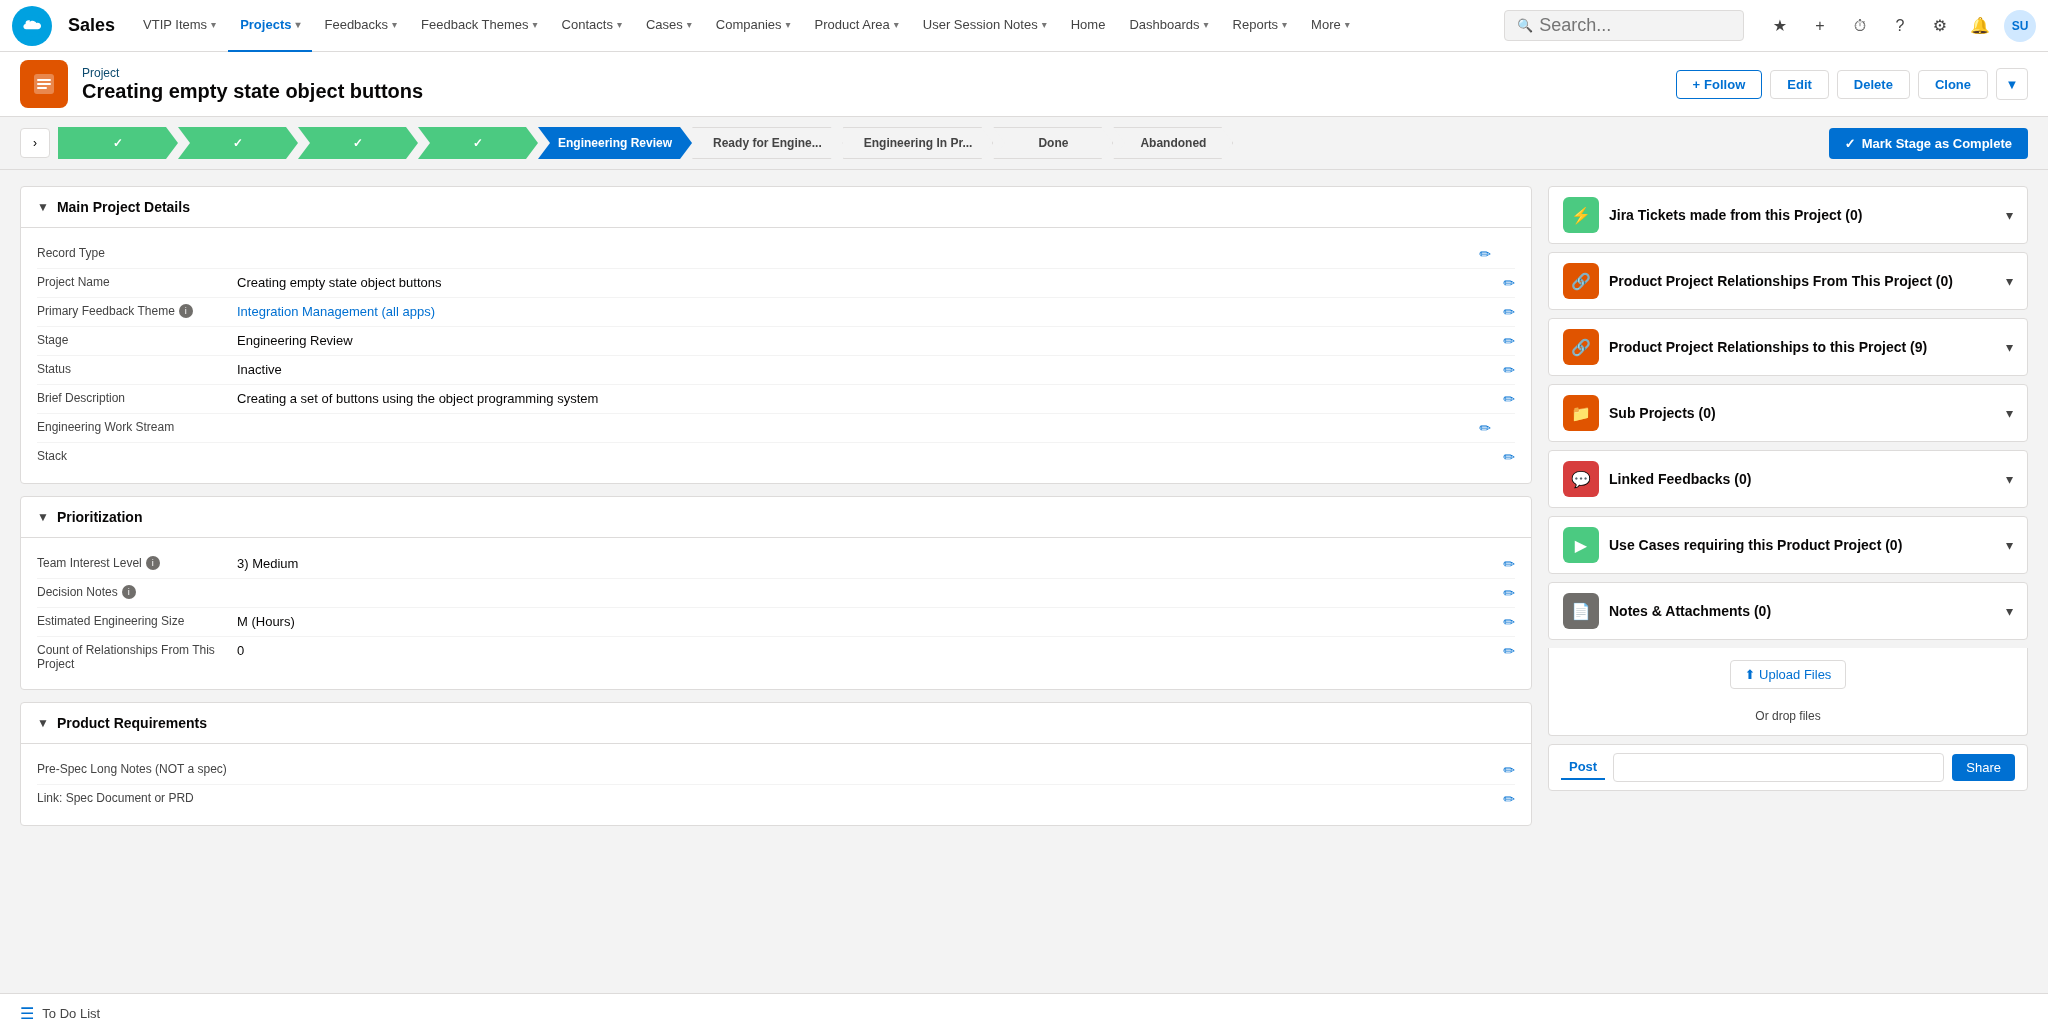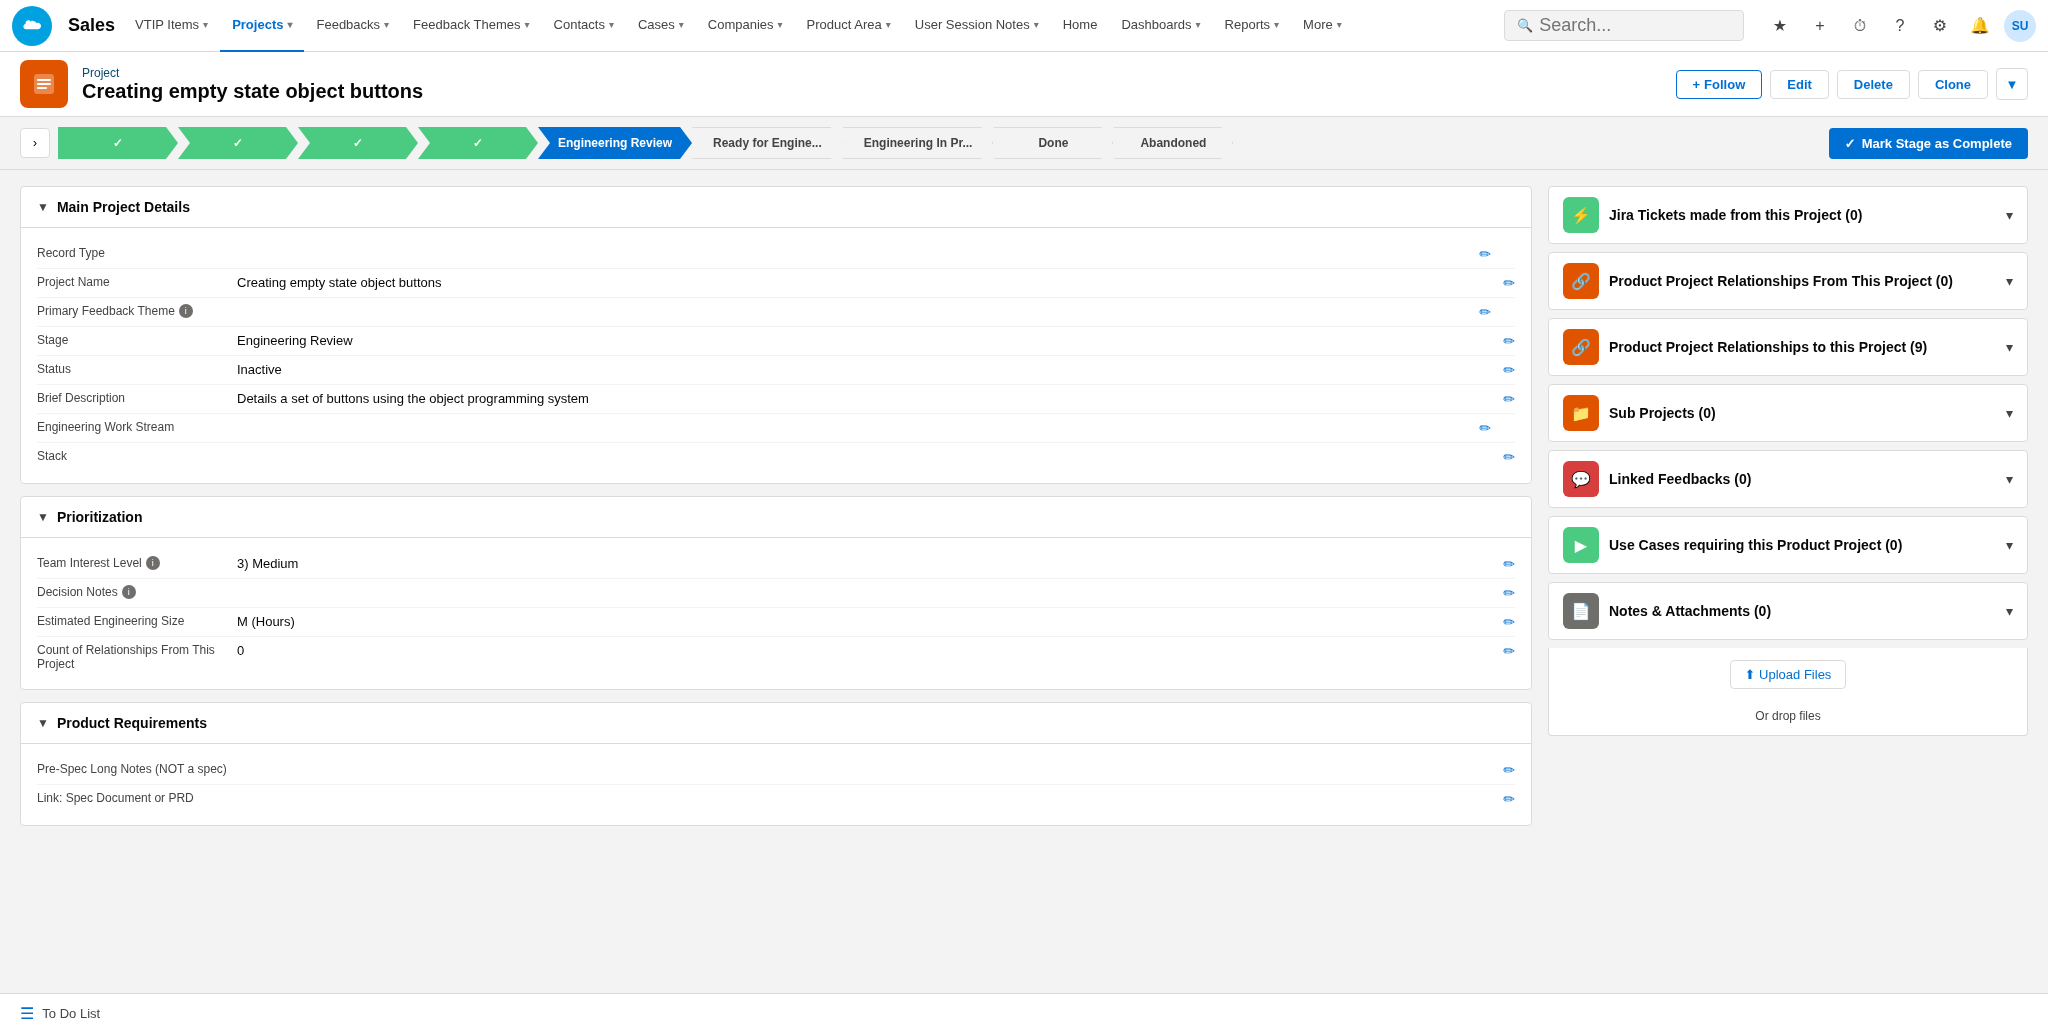--- a/index.html
+++ b/index.html
@@ -18,21 +18,21 @@
     .salesforce-logo {
       width: 40px; height: 40px; margin-right: 8px;
       background: #00a1e0;
       border-radius: 50%;
       display: flex; align-items: center; justify-content: center;
       flex-shrink: 0;
     }
     .salesforce-logo svg { width: 28px; height: 28px; }
     .app-name {
       font-size: 18px; font-weight: 700; color: #080707;
-      white-space: nowrap;
+      margin-right: 8px; white-space: nowrap;
     }
     .nav-items {
       display: flex; align-items: center; flex: 1; gap: 0;
       overflow: hidden;
     }
     .nav-item {
       display: flex; align-items: center; gap: 4px;
       padding: 0 12px; height: 52px;
       font-size: 13px; color: #444; cursor: pointer;
       white-space: nowrap; border-bottom: 2px solid transparent;
@@ -353,35 +353,36 @@
             <div class="field-label">Record Type</div>
             <div class="field-edit">✏</div>
           </div>
           <div class="field-row">
             <div class="field-label">Project Name</div>
             <div class="field-value">Creating empty state object buttons</div>
             <div class="field-edit">✏</div>
           </div>
           <div class="field-row">
             <div class="field-label">Primary Feedback Theme<span class="info-icon">i</span></div>
+            <div class="field-value"><a href="#">Integration Management (all apps)</a></div>
             <div class="field-edit">✏</div>
           </div>
           <div class="field-row">
             <div class="field-label">Stage</div>
             <div class="field-value">Engineering Review</div>
             <div class="field-edit">✏</div>
           </div>
           <div class="field-row">
             <div class="field-label">Status</div>
             <div class="field-value">Inactive</div>
             <div class="field-edit">✏</div>
           </div>
           <div class="field-row">
             <div class="field-label">Brief Description</div>
-            <div class="field-value">Details a set of buttons using the object programming system</div>
+            <div class="field-value">Creating a set of buttons using the object programming system</div>
             <div class="field-edit">✏</div>
           </div>
           <div class="field-row">
             <div class="field-label">Engineering Work Stream</div>
             <div class="field-edit">✏</div>
           </div>
           <div class="field-row">
             <div class="field-label">Stack</div>
             <div class="field-value"></div>
             <div class="field-edit">✏</div>
@@ -475,20 +476,27 @@
       </div>
       <div class="related-item">
         <div class="related-icon" style="background: rgb(112, 110, 107); color: white; font-size: 16px;">📄</div>
         <div class="related-label">Notes &amp; Attachments (0)</div>
         <div class="related-chevron">▾</div>
       </div>
       <div class="upload-area" style="background: white; border-top: none; border-right: 1px solid rgb(221, 219, 218); border-bottom: 1px solid rgb(221, 219, 218); border-left: 1px solid rgb(221, 219, 218); border-image: initial; border-radius: 0px 0px 4px 4px; gap: 20px;">
         <button class="btn-upload">⬆ Upload Files</button>
         <div class="drop-text">Or drop files</div>
       </div>
+      <div class="post-bar">
+  <div class="post-bar-inner">
+    <div class="post-tab">Post</div>
+    <input class="post-input" type="text" placeholder="" style="">
+    <button class="btn-share">Share</button>
+  </div>
+</div>
     </div>
 
 </div>
 
 <div class="bottom-bar">
   <span class="bottom-bar-icon">☰</span>
   <span>To Do List</span>
 </div>
 
 </body></html>

